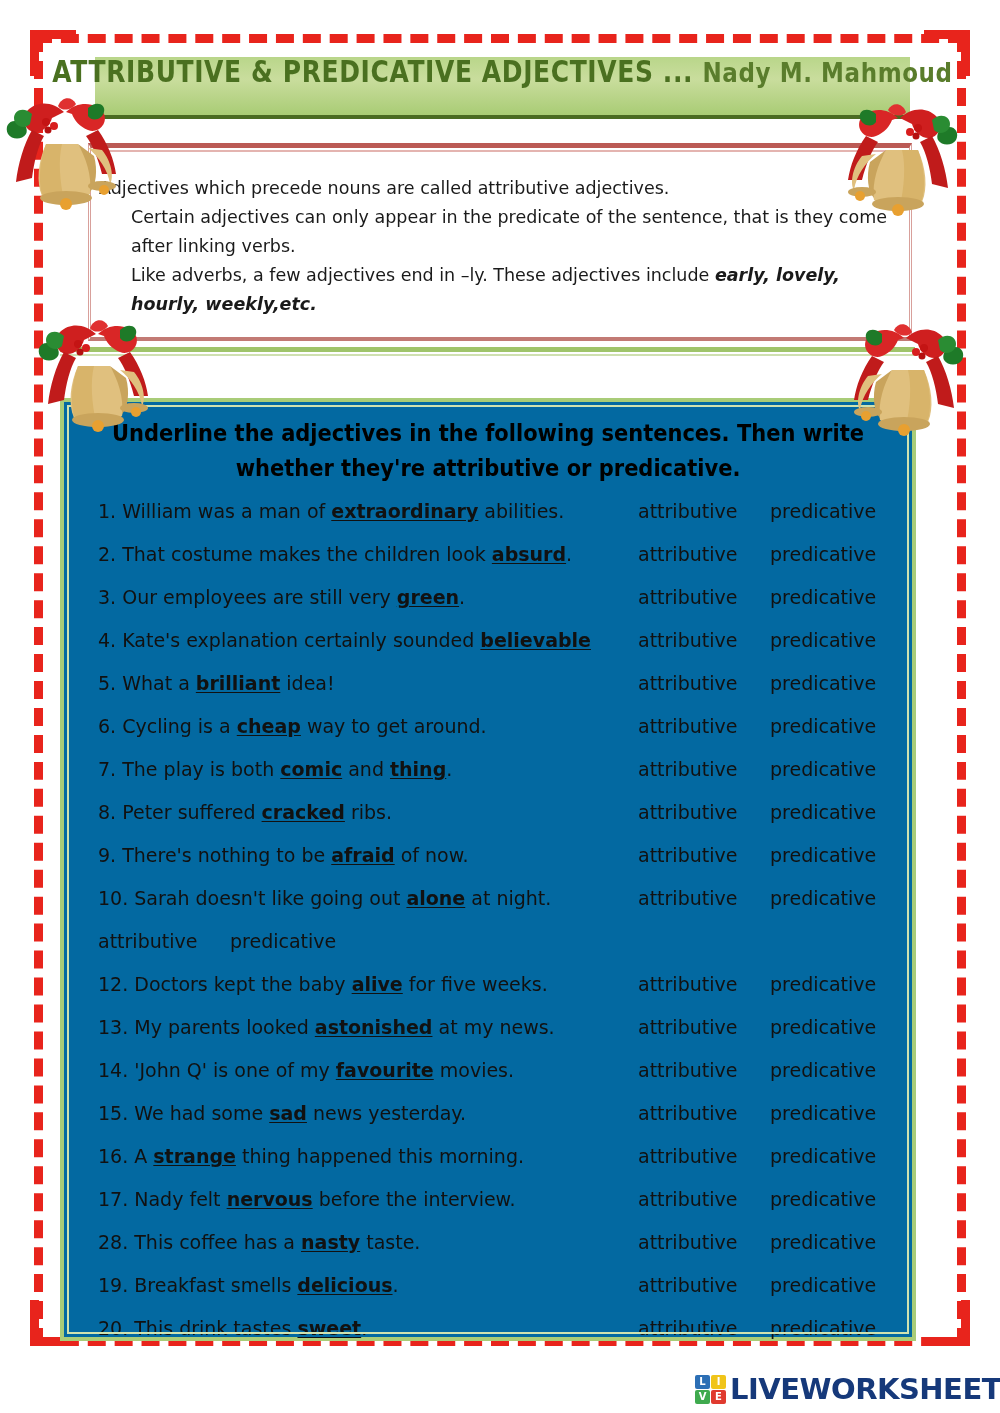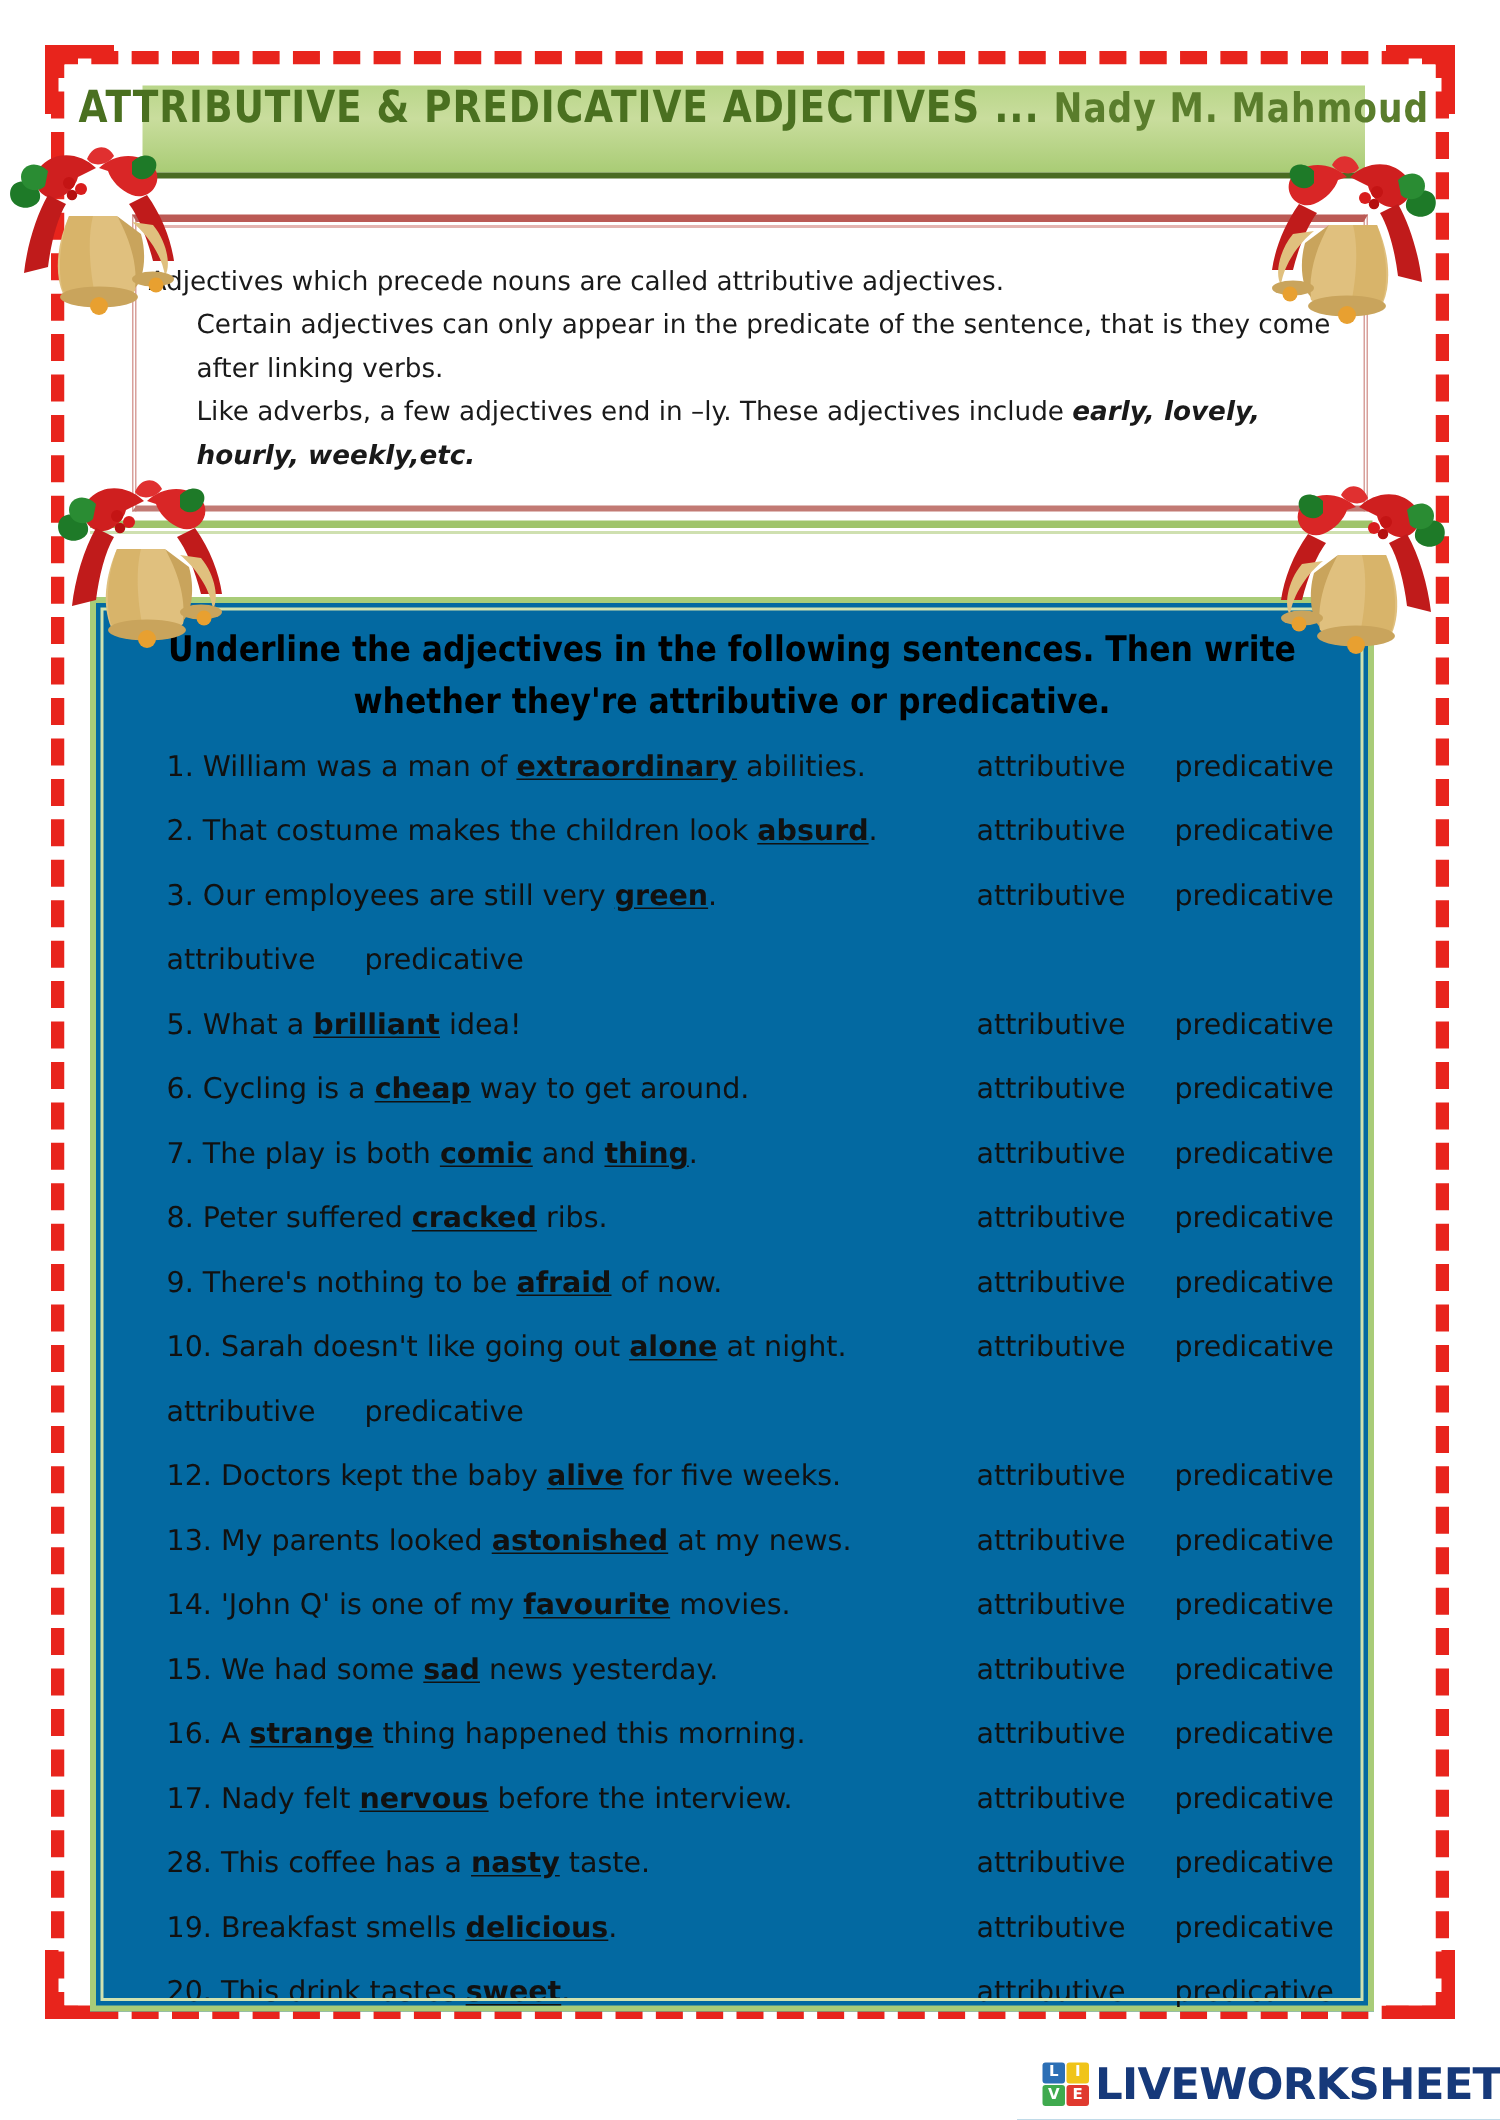--- a/index.html
+++ b/index.html
@@ -146,21 +146,21 @@
     font-family: "DejaVu Sans", sans-serif;
     font-size: 21px;
     font-weight: bold;
     color: #000000;
     line-height: 31px;
     transform: scaleY(1.12);
   }
 
   
   #question-list {
-    margin: 18px 0 0 17px;
+    margin: 18px 0 0 4px;
     padding: 0 12px 0 30px;
     list-style: none;
   }
   .q-row {
     display: flex;
     align-items: baseline;
     height: 43px;
     font-family: "DejaVu Sans", sans-serif;
     font-size: 19px;
     color: #111111;
@@ -273,20 +273,21 @@
         <span class="q-sentence"><span class="q-num">2.</span> <span>That costume makes the children look </span><u>absurd</u><span>.</span></span>
         <span class="opt opt-attr">attributive</span>
         <span class="opt opt-pred">predicative</span>
       </li>
       <li class="q-row">
         <span class="q-sentence"><span class="q-num">3.</span> <span>Our employees are still very </span><u>green</u><span>.</span></span>
         <span class="opt opt-attr">attributive</span>
         <span class="opt opt-pred">predicative</span>
       </li>
       <li class="q-row">
+        <span class="q-sentence"><span class="q-num">4.</span> <span>Kate's explanation certainly sounded </span><u>believable</u><span></span></span>
         <span class="opt opt-attr">attributive</span>
         <span class="opt opt-pred">predicative</span>
       </li>
       <li class="q-row">
         <span class="q-sentence"><span class="q-num">5.</span> <span>What a </span><u>brilliant</u><span> idea!</span></span>
         <span class="opt opt-attr">attributive</span>
         <span class="opt opt-pred">predicative</span>
       </li>
       <li class="q-row">
         <span class="q-sentence"><span class="q-num">6.</span> <span>Cycling is a </span><u>cheap</u><span> way to get around.</span></span>

